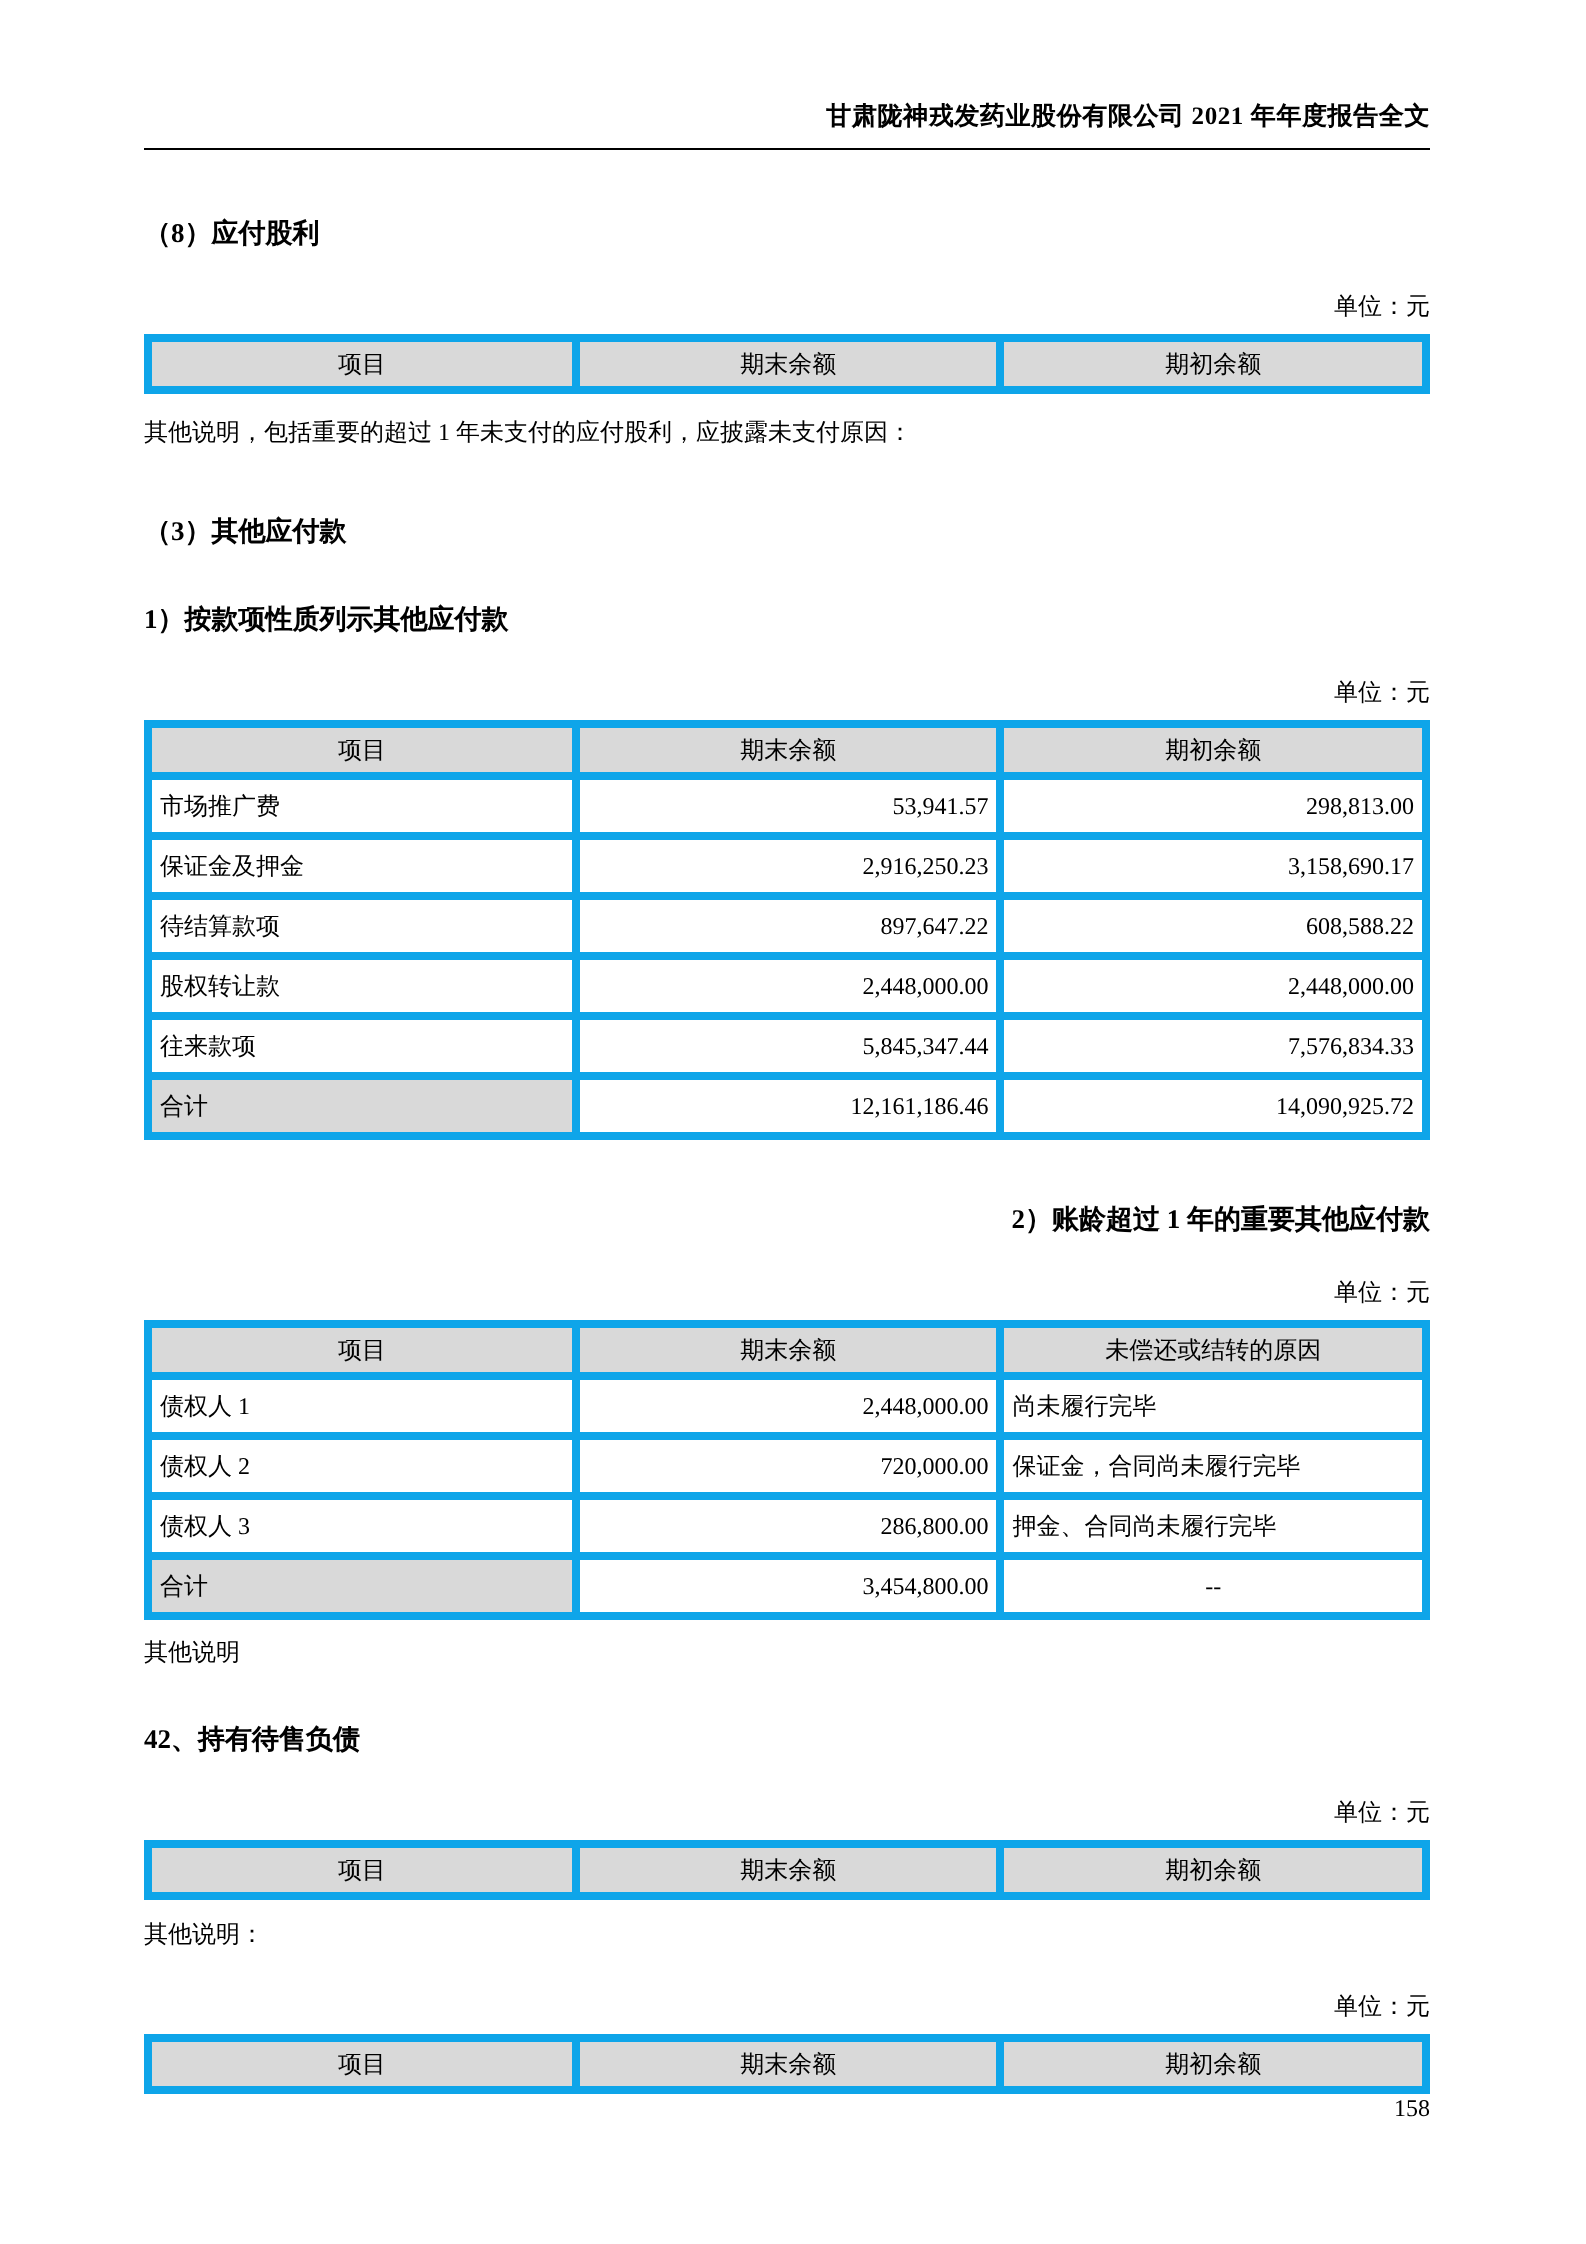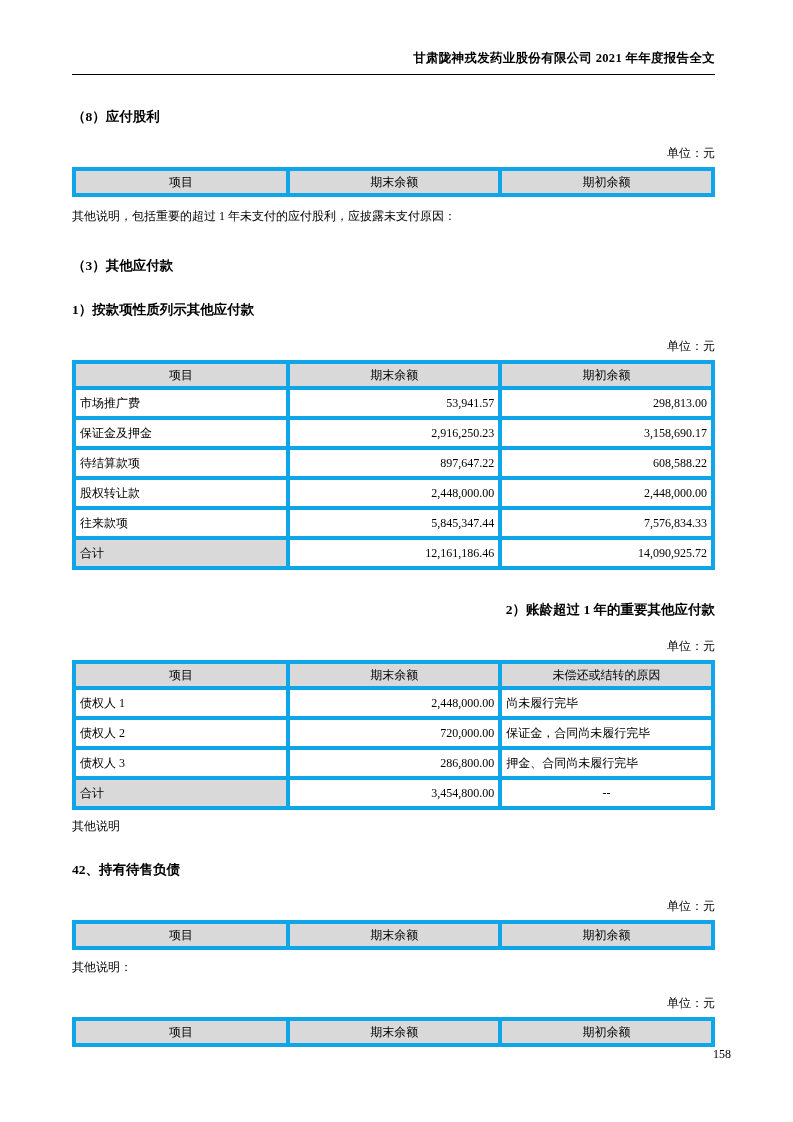--- a/index.html
+++ b/index.html
@@ -64,21 +64,21 @@
   td.item   { text-align: left;  padding-left: 5px; }
   td.num    { text-align: right; padding-right: 5px; }
   td.reason { text-align: left;  padding-left: 4px; }
   td.center { text-align: center; }
   td.total-label { background: #d9d9d9; }
   .col-a { width: 33.5%; }
   .col-b { width: 33.2%; }
   .col-c { width: 33.3%; }
   .page-number {
     position: absolute;
-    right: 62px;
+    right: 78px;
     bottom: 60px;
     font-size: 12px;
   }
 </style>
 </head>
 <body>
 
 <div class="page">
 
   <div class="doc-header">甘肃陇神戎发药业股份有限公司 2021 年年度报告全文</div>

